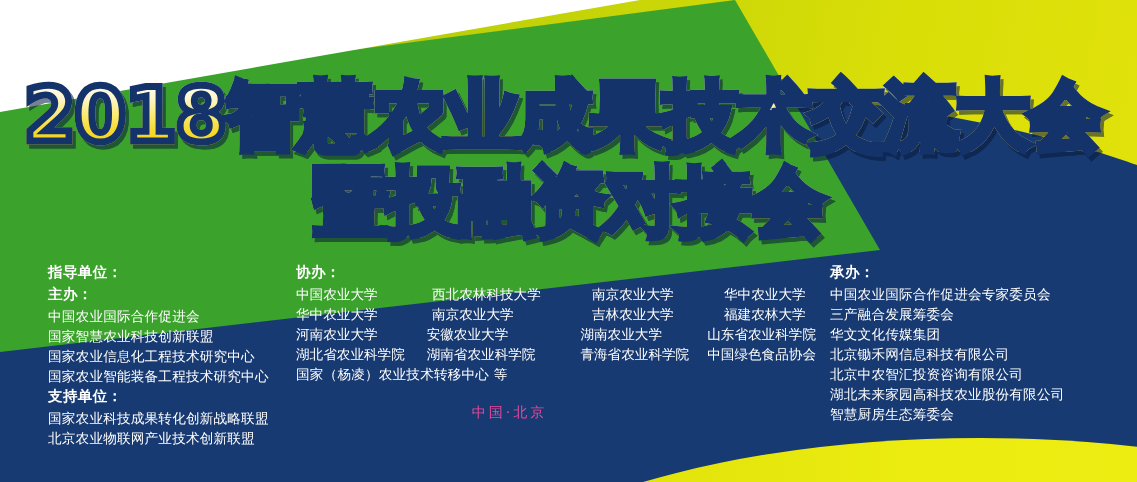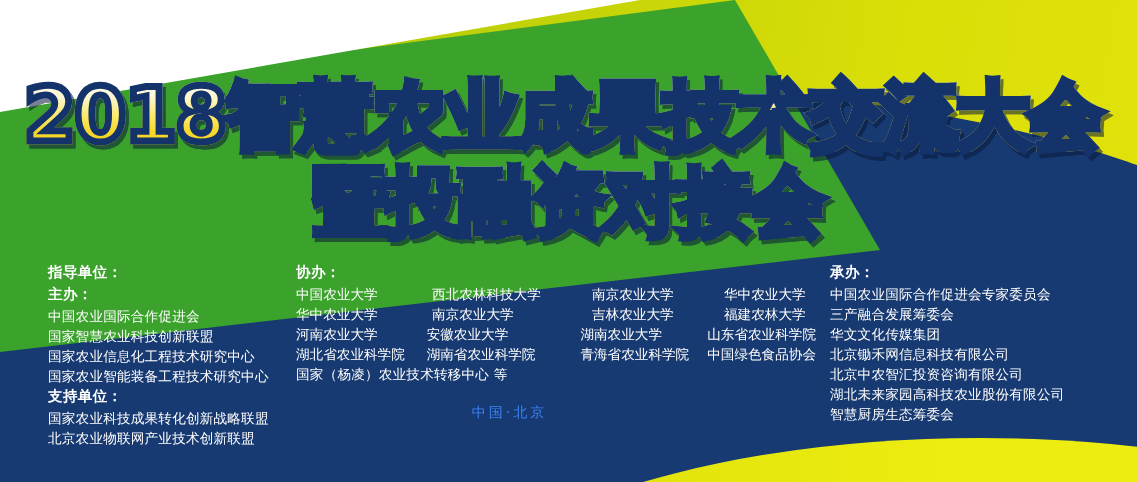--- a/index.html
+++ b/index.html
@@ -99,21 +99,21 @@
   #coorg-rows{display:flex;flex-direction:column;}
   .coorg-row{display:flex;}
   .coorg-cell{width:136px;font-size:13.6px;line-height:20px;white-space:nowrap;}
   .coorg-cell.w2{width:160px;}
   .coorg-cell.w3{width:132px;}
   .coorg-cell.last{width:auto;}
 
   
   #location{
     position:absolute;left:0;top:404px;width:1019px;
-    text-align:center;color:#3b82f6;
+    text-align:center;color:#ec4899;
     font-size:14px;letter-spacing:3px;font-weight:400;
   }
 </style>
 </head>
 <body>
 
 <div id="banner">
 
   <div class="bg-layer arc-top"></div>
   <div class="bg-layer navy-slab"></div>

